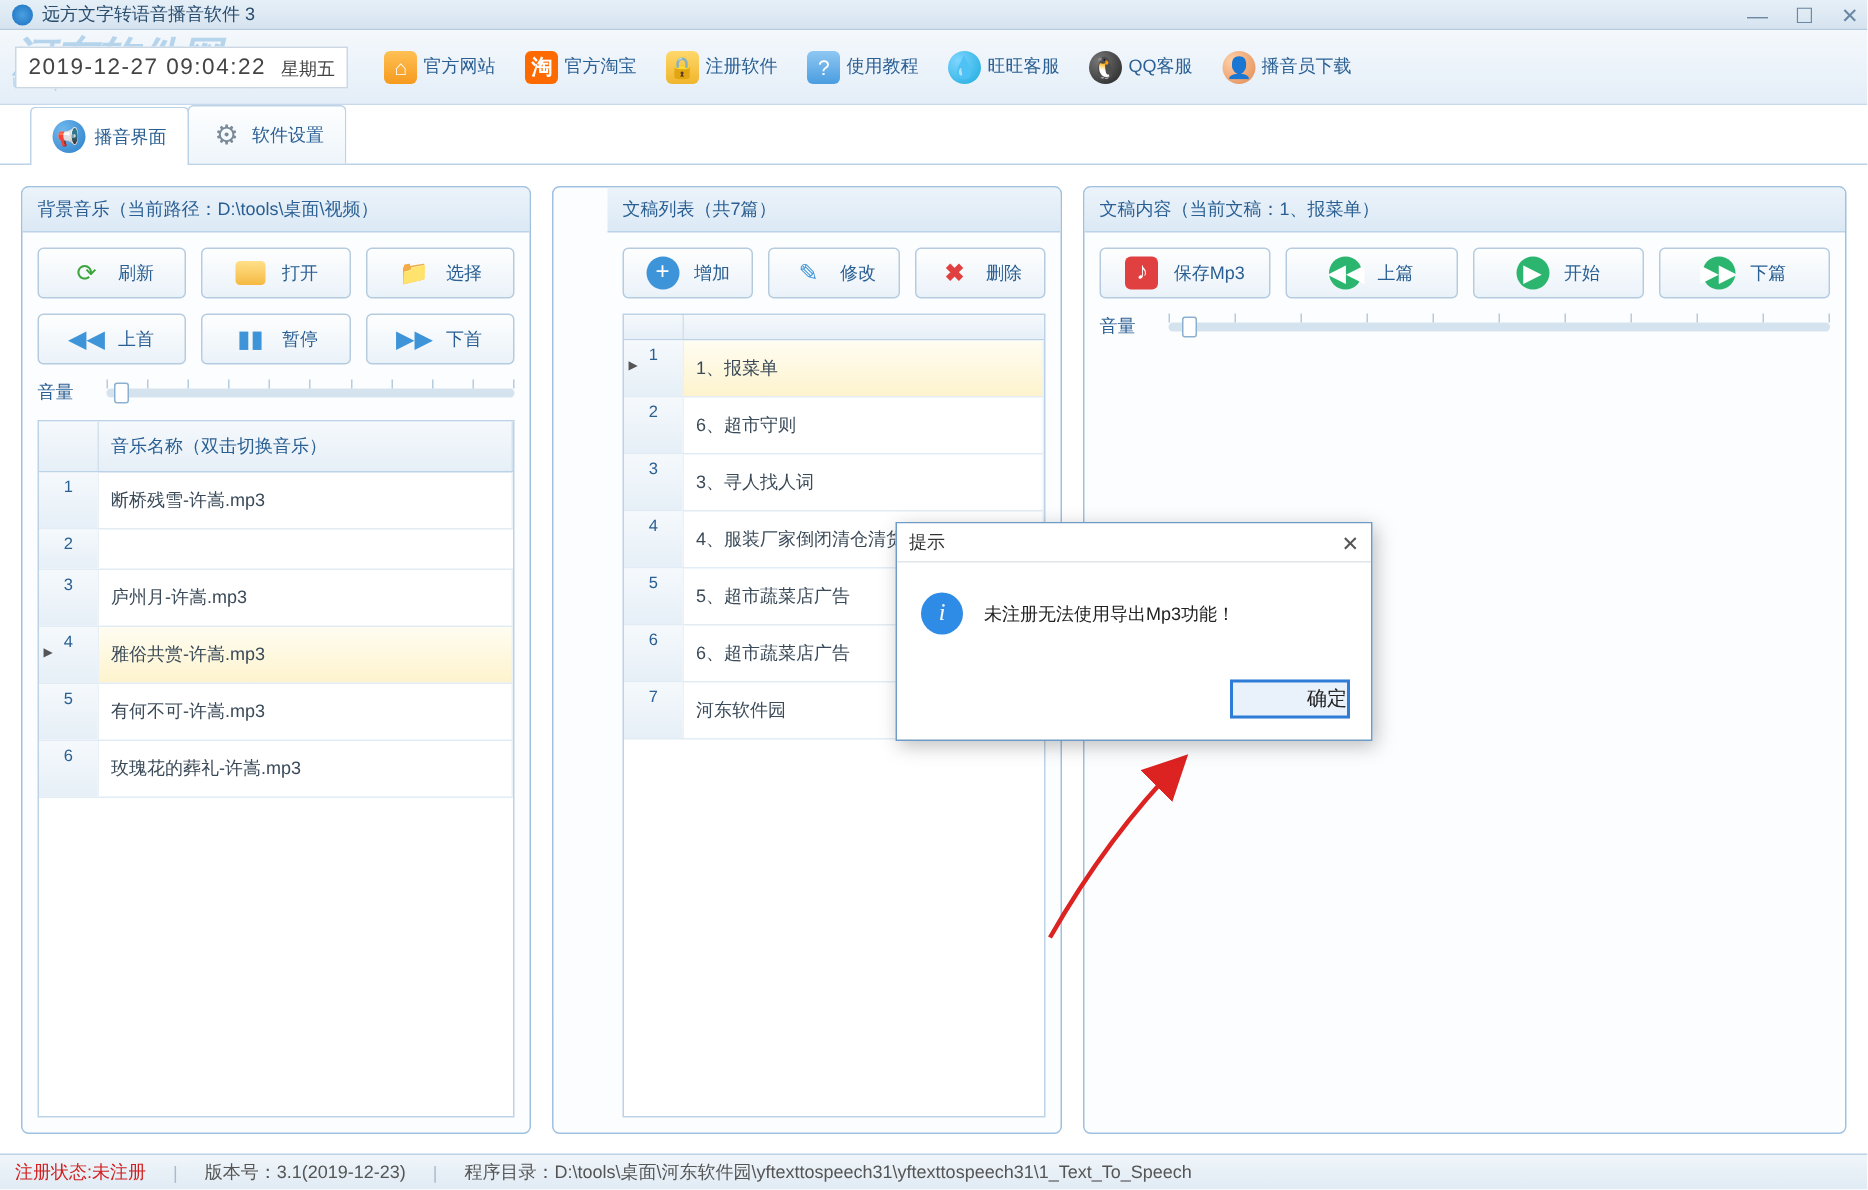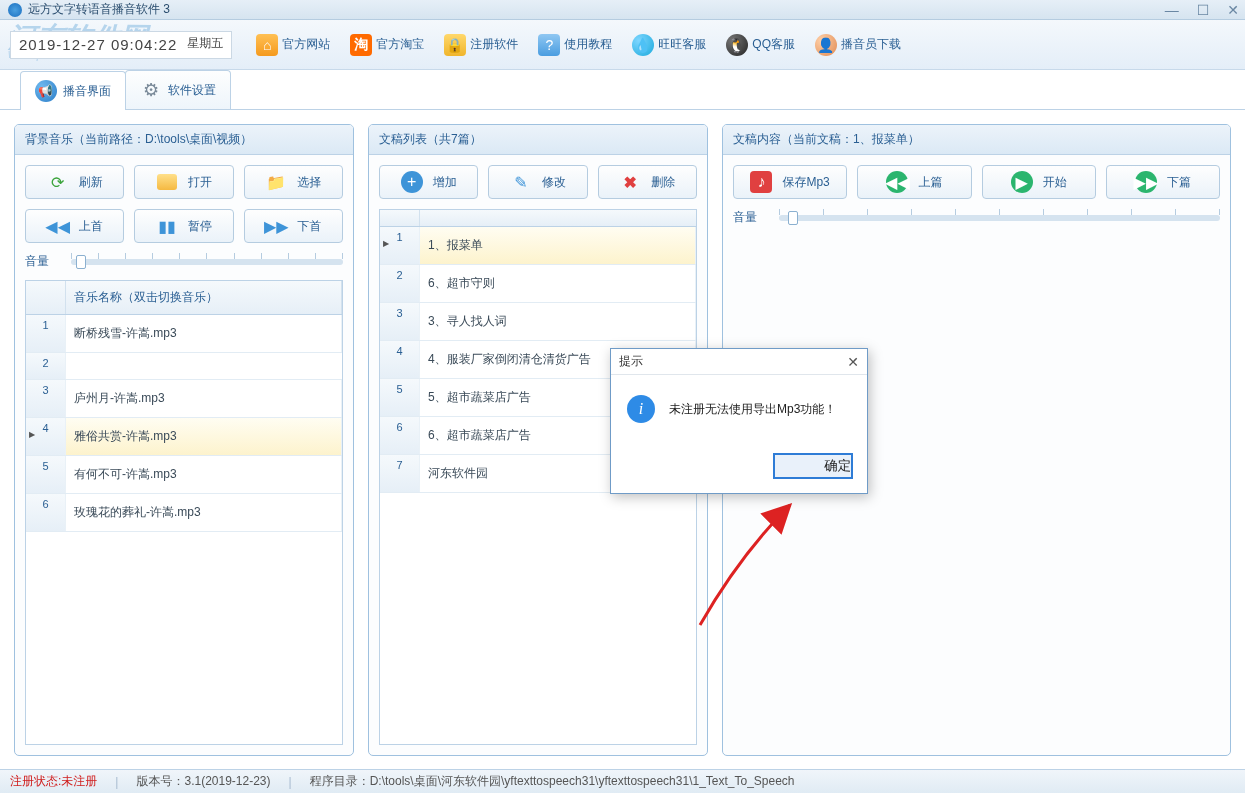--- a/index.html
+++ b/index.html
@@ -28,21 +28,21 @@
 .tabs { height: 40px; background: #fff; border-bottom: 1px solid #bcd2e6; display: flex; align-items: flex-end; padding: 0 20px; gap: 0; }
 .tab { border: 1px solid #bcd2e6; border-bottom: none; background: linear-gradient(#fdfefe,#eef5fb); padding: 8px 14px; display: flex; align-items: center; gap: 6px; color: #2a5f93; border-radius: 4px 4px 0 0; margin-right: -1px; position: relative; }
 .tab.active { background: #fff; z-index: 1; top: 1px; }
 .tab .ticon { width: 22px; height: 22px; display: flex; align-items: center; justify-content: center; }
 .megaphone { background: radial-gradient(circle at 30% 30%,#6fb8ee,#2c7fc9); border-radius: 50%; color: #fff; font-size: 12px; }
 .gear { color: #7a8a99; font-size: 18px; }
 
 .workarea { display: flex; gap: 14px; padding: 14px; height: 660px; }
 .panel { border: 1px solid #9fc1df; border-radius: 5px; background: #fcfdfe; display: flex; flex-direction: column; overflow: hidden; }
 .panel-left { width: 340px; }
-.panel-mid { width: 340px; }
+.panel-mid { width: 340px; padding-left: 36px; }
 .panel-right { flex: 1; }
 .panel-hd { background: linear-gradient(#ecf3fa,#dbe9f5); border-bottom: 1px solid #bcd2e6; padding: 6px 10px; color: #2a5f93; }
 .panel-body { padding: 10px; flex: 1; display: flex; flex-direction: column; gap: 10px; overflow: hidden; }
 
 .btnrow { display: flex; gap: 10px; }
 .btn { flex: 1; height: 34px; border: 1px solid #b5cce0; background: linear-gradient(#fefefe,#eaf2f9); border-radius: 4px; display: flex; align-items: center; justify-content: center; gap: 10px; color: #2a5f93; cursor: pointer; }
 .btn .bicon { width: 22px; height: 22px; display: flex; align-items: center; justify-content: center; font-size: 16px; }
 .i-refresh { color: #3ca43c; }
 .i-open { background: linear-gradient(#ffe08a,#f5b941); border-radius: 3px; width: 20px; height: 16px; }
 .i-select { color: #f5b941; font-size: 18px; }
@@ -74,21 +74,21 @@
 .grid-row .rownum { width: 40px; text-align: center; color: #2a5f93; background: linear-gradient(#f5f9fc,#e6eff7); font-size: 11px; display: flex; align-items: flex-start; justify-content: center; padding-top: 4px; position: relative; }
 .grid-row.sel .rownum::before { content: "▶"; position: absolute; left: 3px; font-size: 8px; color: #555; top: 12px; }
 
 .textarea { flex: 1; border: 1px solid #bcd2e6; background: #fff; padding: 8px; font-size: 15px; font-family: SimSun, serif; color: #111; line-height: 1.5; white-space: pre-wrap; overflow: auto; }
 
 .statusbar { position: absolute; bottom: 0; left: 0; right: 0; height: 24px; background: linear-gradient(#f0f5fa,#e0ebf4); border-top: 1px solid #bcd2e6; display: flex; align-items: center; padding: 0 10px; gap: 18px; color: #555; font-size: 12px; }
 .statusbar .reg { color: #d02020; }
 .statusbar .sep { color: #a8bcd0; }
 
 
-.dialog { position: absolute; left: 610px; top: 348px; width: 258px; background: #fff; border: 1px solid #6f9bc7; box-shadow: 2px 3px 12px rgba(0,0,0,0.25); z-index: 100; }
+.dialog { position: absolute; left: 597px; top: 348px; width: 318px; background: #fff; border: 1px solid #6f9bc7; box-shadow: 2px 3px 12px rgba(0,0,0,0.25); z-index: 100; }
 .dialog-hd { height: 26px; background: #fff; border-bottom: 1px solid #e0e6ec; display: flex; align-items: center; justify-content: space-between; padding: 0 8px; color: #333; }
 .dialog-hd .close { color: #555; font-size: 14px; cursor: pointer; }
 .dialog-body { padding: 20px 16px; display: flex; align-items: center; gap: 14px; color: #222; }
 .dialog-body .diagicon { width: 28px; height: 28px; border-radius: 50%; background: #2e8be6; color: #fff; display: flex; align-items: center; justify-content: center; font-family: Georgia, serif; font-style: italic; font-size: 16px; }
 .dialog-ft { padding: 10px 14px 14px; display: flex; justify-content: flex-end; }
 .dialog-ft .ok { width: 80px; height: 26px; border: 2px solid #2e7cd6; background: #e9f1fa; color: #222; cursor: pointer; text-align: right; }
 
 
 .arrow { position: absolute; z-index: 99; left: 680px; top: 495px; pointer-events: none; }
 .arrow svg { overflow: visible; }
@@ -105,21 +105,21 @@
     <span>✕</span>
   </div>
 </div>
 
 <div class="toolbar">
   <div class="watermark">
     <span>河东软件网</span>
     <span class="sub">www.pc0359.cn</span>
   </div>
   <div class="datebox">
-    <div style="display:flex;gap:10px;align-items:flex-start;">
+    <div style="display:flex;gap:10px;align-items:flex-end;">
       <span class="dt">2019-12-27 09:04:22</span>
       <span>星期五</span>
     </div>
   </div>
   <div class="tbtn">
       <span class="tico ico-home">⌂</span>
       <span>官方网站</span>
     </div>
   <div class="tbtn">
       <span class="tico ico-tao">淘</span>

